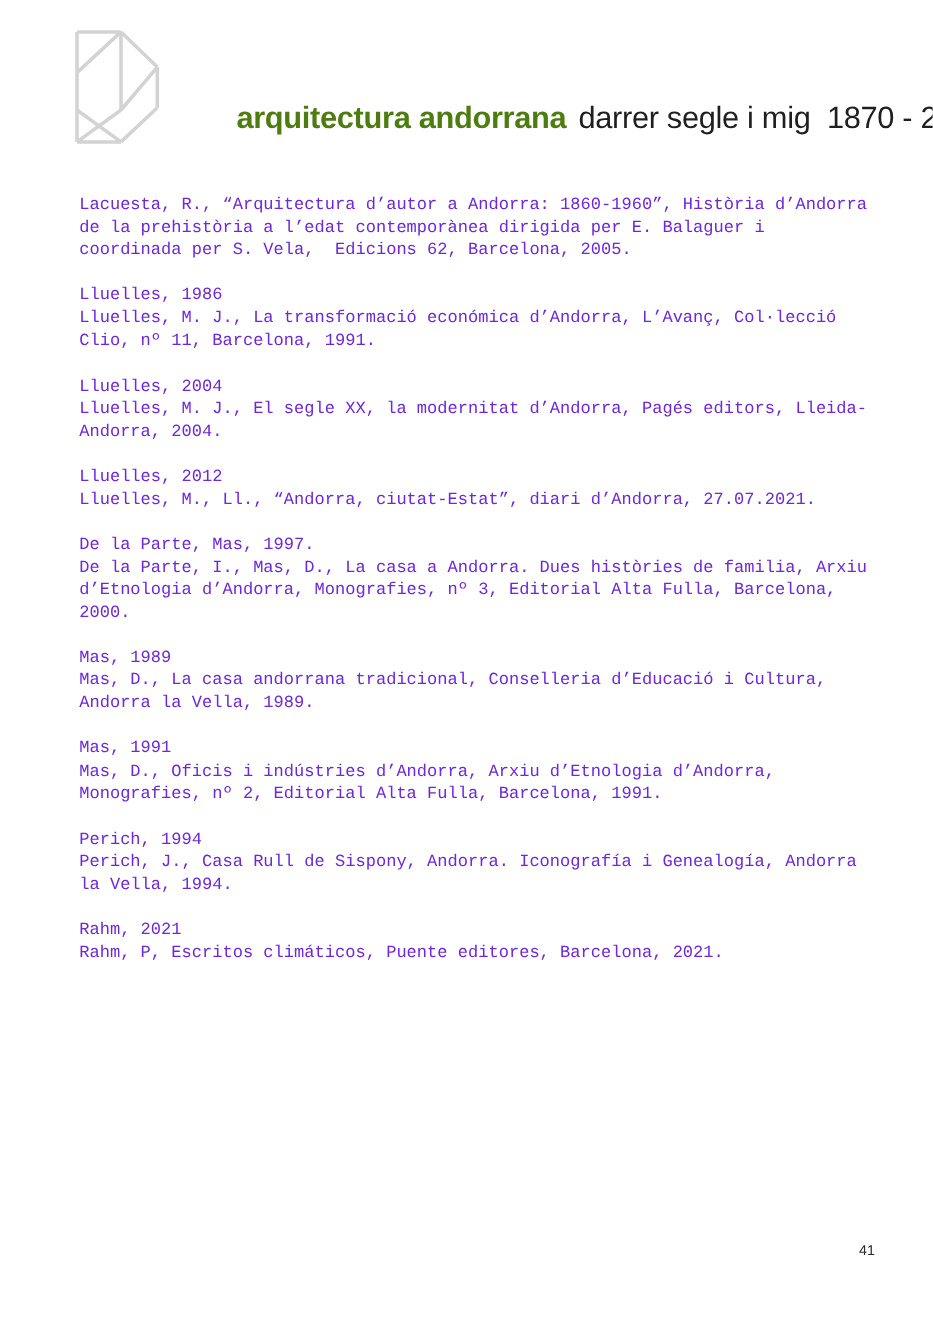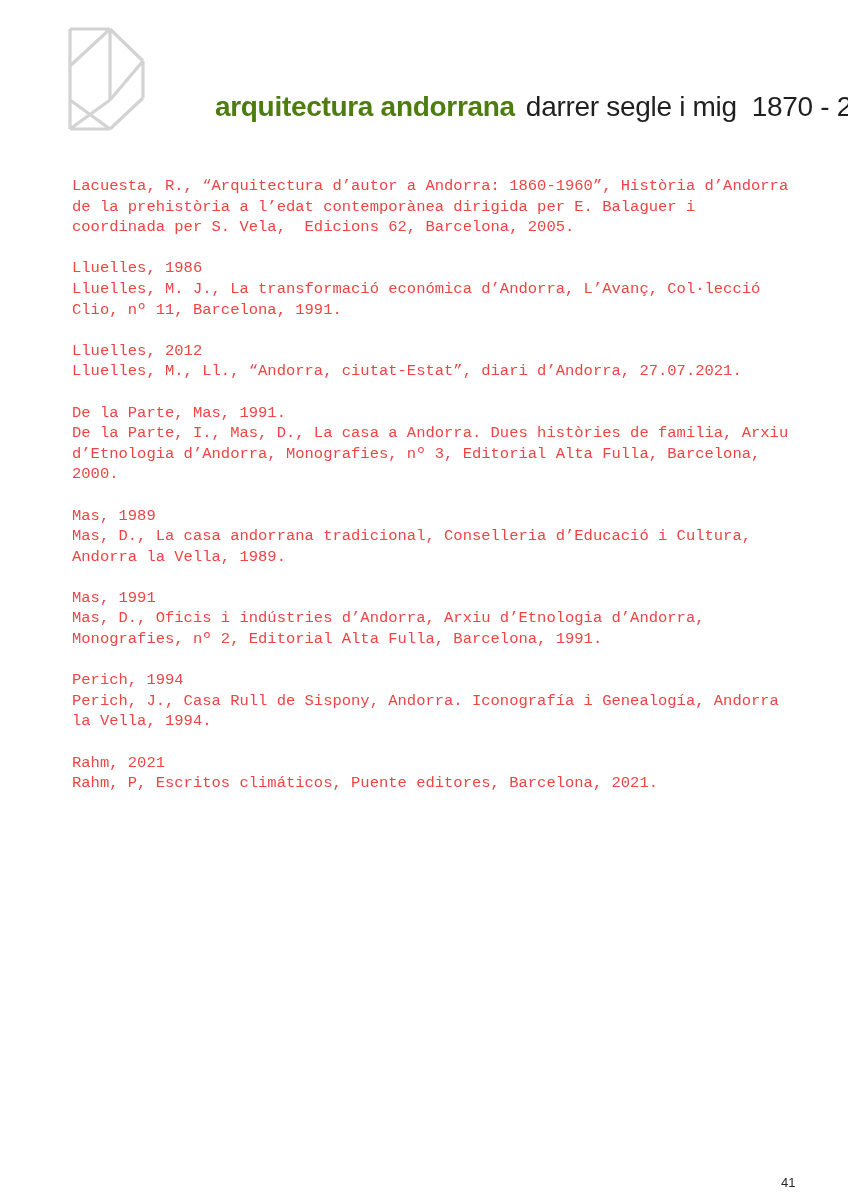--- a/index.html
+++ b/index.html
@@ -38,30 +38,30 @@
     margin-left: 11px;
   }
   .bibliography {
     position: absolute;
     left: 72px;
     top: 176px;
     width: 740px;
     font-family: "Liberation Mono", "DejaVu Sans Mono", monospace;
     font-size: 15.5px;
     line-height: 20.6px;
-    color: #ef4444;
+    color: #6d28d9;
   }
   .entry {
     white-space: pre;
     margin-bottom: 20.6px;
   }
   .page-number {
     position: absolute;
     left: 781px;
-    top: 1175px;
+    top: 1129px;
     font-size: 13px;
     color: #2a2a2a;
   }
 </style>
 </head>
 <body>
 
 <div class="page">
 
   <div class="logo">
@@ -86,23 +86,26 @@
     <span class="title-red">arquitectura andorrana</span><span class="title-black">darrer segle i mig  1870 - 2020</span>
   </div>
 
   <div class="bibliography">
       <div class="entry">Lacuesta, R., “Arquitectura d’autor a Andorra: 1860-1960”, Història d’Andorra
 de la prehistòria a l’edat contemporànea dirigida per E. Balaguer i
 coordinada per S. Vela,  Edicions 62, Barcelona, 2005.</div>
       <div class="entry">Lluelles, 1986
 Lluelles, M. J., La transformació económica d’Andorra, L’Avanç, Col·lecció
 Clio, nº 11, Barcelona, 1991.</div>
+      <div class="entry">Lluelles, 2004
+Lluelles, M. J., El segle XX, la modernitat d’Andorra, Pagés editors, Lleida-
+Andorra, 2004.</div>
       <div class="entry">Lluelles, 2012
 Lluelles, M., Ll., “Andorra, ciutat-Estat”, diari d’Andorra, 27.07.2021.</div>
-      <div class="entry">De la Parte, Mas, 1991.
+      <div class="entry">De la Parte, Mas, 1997.
 De la Parte, I., Mas, D., La casa a Andorra. Dues històries de familia, Arxiu
 d’Etnologia d’Andorra, Monografies, nº 3, Editorial Alta Fulla, Barcelona,
 2000.</div>
       <div class="entry">Mas, 1989
 Mas, D., La casa andorrana tradicional, Conselleria d’Educació i Cultura,
 Andorra la Vella, 1989.</div>
       <div class="entry">Mas, 1991
 Mas, D., Oficis i indústries d’Andorra, Arxiu d’Etnologia d’Andorra,
 Monografies, nº 2, Editorial Alta Fulla, Barcelona, 1991.</div>
       <div class="entry">Perich, 1994

